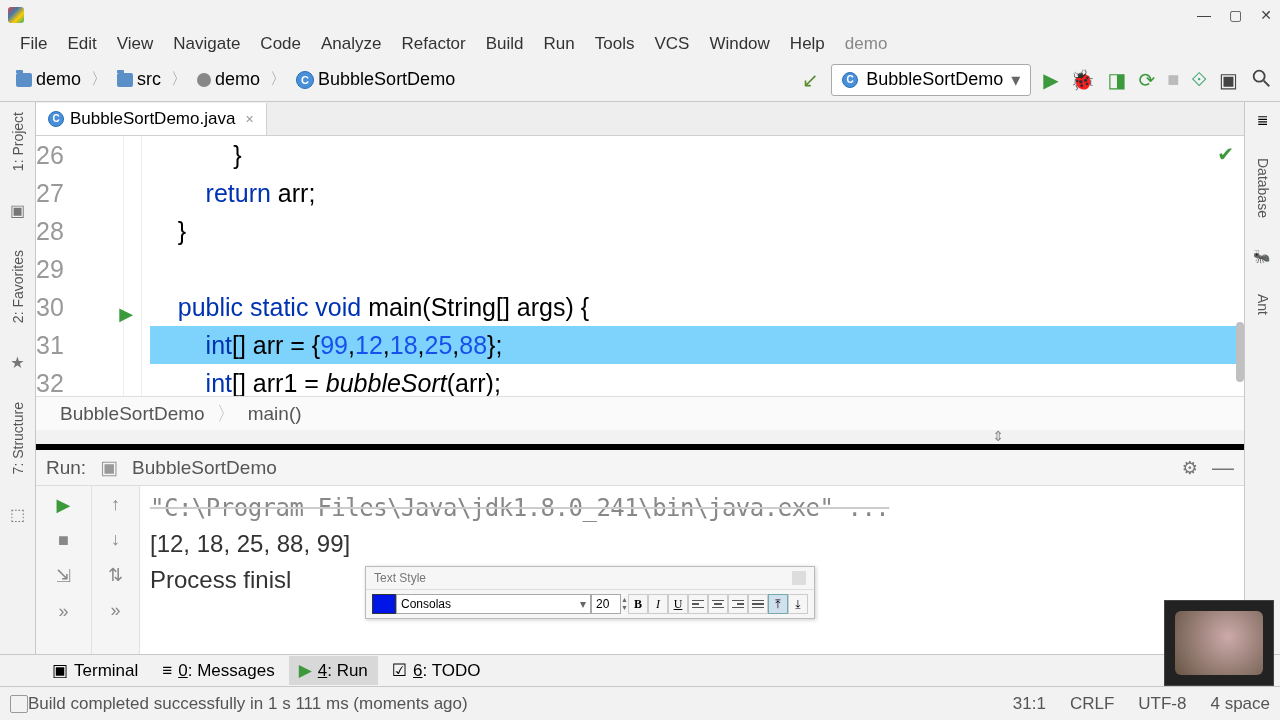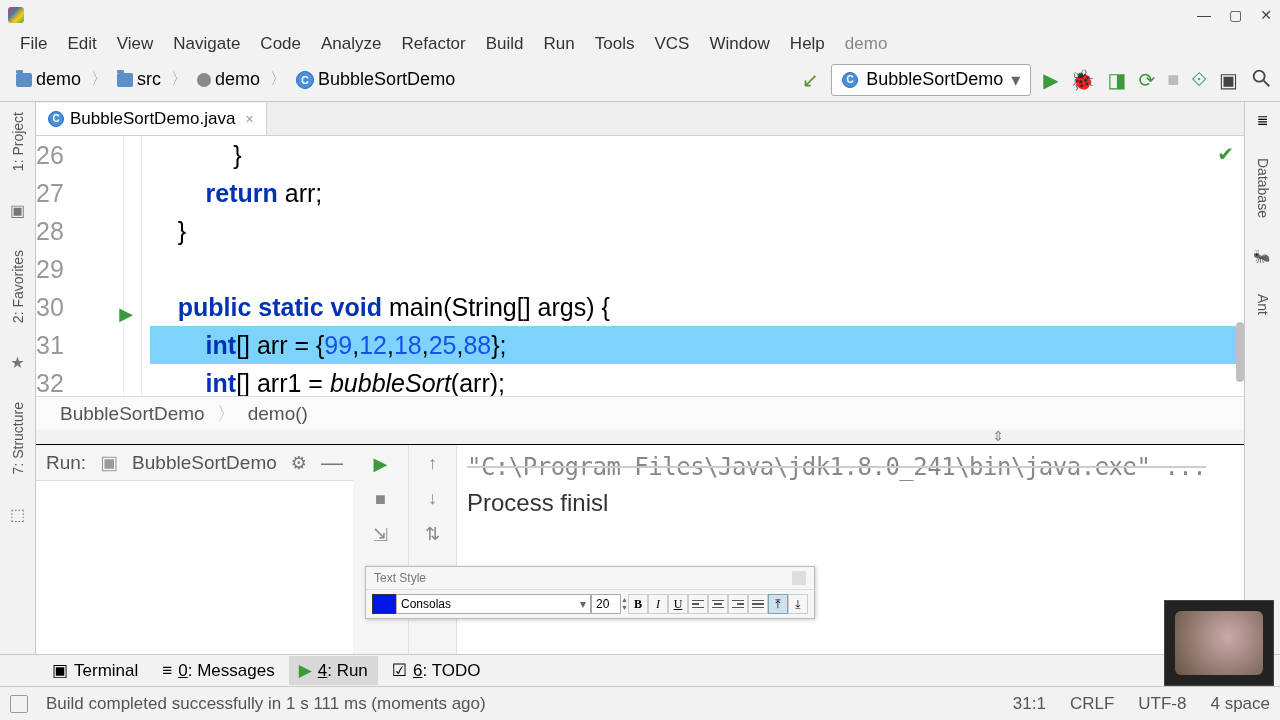--- a/index.html
+++ b/index.html
@@ -49,32 +49,32 @@
 .editor-tab .close-x { color: #999; font-size: 14px; margin-left: 4px; }
 .editor-check { position: absolute; right: 10px; top: 40px; color: #3c9a3c; font-size: 20px; }
 .code-body { flex: 1; display: flex; font-family: "Consolas", monospace; font-size: 25px; line-height: 38px; overflow: hidden; position: relative; }
 .gutter { width: 88px; background: #fff; color: #999; text-align: left; padding-right: 14px; border-right: 1px solid #eee; }
 .gutter .gline { position: relative; }
 .gutter .run-marker { position: absolute; right: -24px; top: 7px; color: #3c9a3c; font-size: 18px; }
 .fold-col { width: 18px; background: #fff; border-right: 1px solid #eee; }
 .code-lines { flex: 1; padding-left: 8px; white-space: pre; }
 .code-lines .cl { height: 38px; }
 .hl { background: #7dd3fc; }
-.kw { color: #0033b3; font-weight: bold; }
+.kw { color: #0033b3; font-weight: normal; }
 .num { color: #1750eb; }
 .fn { font-style: italic; color: #000; }
 .scrollstub { position: absolute; right: 0; top: 186px; width: 8px; height: 60px; background: #c0c0c0; border-radius: 4px; }
 
 
 .editor-crumb { height: 34px; display: flex; align-items: center; padding-left: 24px; gap: 12px; font-size: 19px; color: #555; background: #fafafa; border-top: 1px solid #ddd; }
 .crumb-sep { color: #bbb; }
 .resize-handle { position: absolute; right: 276px; top: 428px; font-size: 14px; color: #888; }
 
 
-.runpanel { position: absolute; left: 36px; right: 36px; bottom: 66px; top: 444px; background: #fff; border-top: 1px solid #000000; display: flex; }
+.runpanel { position: absolute; left: 36px; right: 36px; bottom: 66px; top: 444px; background: #fff; border-top: 6px solid #000000; display: flex; flex-direction: column; }
 .runpanel-header { height: 36px; display: flex; align-items: center; padding: 0 10px; gap: 14px; font-size: 19px; color: #555; background: #f5f5f5; border-bottom: 1px solid #ddd; }
 .runpanel-header .gear { margin-left: auto; color: #777; font-size: 18px; cursor: pointer; }
 .runpanel-header .minimize { color: #777; font-size: 22px; cursor: pointer; }
 .runpanel-body { flex: 1; display: flex; }
 .run-left { width: 56px; display: flex; flex-direction: column; align-items: center; padding-top: 8px; gap: 14px; background: #f5f5f5; border-right: 1px solid #e0e0e0; }
 .run-left2 { width: 48px; display: flex; flex-direction: column; align-items: center; padding-top: 8px; gap: 14px; background: #f5f5f5; border-right: 1px solid #e0e0e0; }
 .run-left .rbtn, .run-left2 .rbtn { font-size: 18px; color: #888; cursor: pointer; }
 .run-left .rbtn.play { color: #3c9a3c; }
 .run-out { flex: 1; font-family: "Consolas", monospace; font-size: 24px; padding: 4px 10px; color: #333; line-height: 36px; white-space: pre; position: relative; }
 .run-out .cmdline { color: #888; text-decoration: line-through; text-decoration-color: #ccc; font-family: "Consolas", monospace; letter-spacing: -0.5px; }
@@ -104,21 +104,21 @@
 
 
 .bottombar { position: absolute; left: 0; right: 0; bottom: 34px; height: 32px; border-top: 1px solid #c8c8c8; background: #f2f2f2; display: flex; align-items: center; padding: 0 8px; gap: 4px; font-size: 17px; }
 .bottombar .btab { display: flex; align-items: center; gap: 6px; padding: 4px 10px; cursor: pointer; }
 .bottombar .btab.active { background: #d8d8d8; }
 .bottombar .btab .u { text-decoration: underline; }
 .eve-badge { margin-left: auto; display: flex; align-items: center; gap: 6px; }
 .eve-badge .circle { width: 20px; height: 20px; border-radius: 50%; background: #4caf50; color: #fff; font-size: 13px; display: inline-flex; align-items: center; justify-content: center; }
 
 
-.statusbar { position: absolute; left: 0; right: 0; bottom: 0; height: 34px; border-top: 1px solid #c8c8c8; background: #f2f2f2; display: flex; align-items: center; padding: 0 10px; font-size: 17px; color: #555; gap: 18px; }
+.statusbar { position: absolute; left: 0; right: 0; bottom: 0; height: 34px; border-top: 1px solid #c8c8c8; background: #f2f2f2; display: flex; align-items: center; padding: 0 10px; font-size: 17px; color: #555; }
 .statusbar .sbicon { width: 18px; height: 18px; border: 1px solid #999; border-radius: 2px; }
 .statusbar .right { margin-left: auto; display: flex; gap: 24px; }
 
 
 .webcam { position: absolute; right: 6px; bottom: 34px; width: 110px; height: 86px; background: #222; border: 1px solid #444; }
 .webcam::after { content: ""; position: absolute; inset: 10px; background: radial-gradient(circle at 60% 40%, #caa, #654); border-radius: 6px; }
 </style>
 </head>
 <body>
 
@@ -227,21 +227,21 @@
         <div class="gline">31</div>
         <div class="gline">32</div>
       </div>
     <div class="fold-col"></div>
     <div class="code-lines" id="code-lines"><div class="cl">            }</div><div class="cl">        <span class="kw">return</span> arr;</div><div class="cl">    }</div><div class="cl"></div><div class="cl">    <span class="kw">public static void</span> main(String[] args) {</div><div class="cl hl">        <span class="kw">int</span>[] arr = {<span class="num">99</span>,<span class="num">12</span>,<span class="num">18</span>,<span class="num">25</span>,<span class="num">88</span>};</div><div class="cl">        <span class="kw">int</span>[] arr1 = <span class="fn">bubbleSort</span>(arr);</div></div>
     <div class="scrollstub"></div>
   </div>
   <div class="editor-crumb">
     <span>BubbleSortDemo</span>
     <span class="crumb-sep">〉</span>
-    <span>demo()</span>
+    <span>main()</span>
   </div>
 </div>
 <span class="resize-handle">⇕</span>
 
 <div class="runpanel">
   <div class="runpanel-header">
     <span>Run:</span>
     <span style="color:#999">▣</span>
     <span>BubbleSortDemo</span>
     <span class="gear">⚙</span>
@@ -253,21 +253,21 @@
       <span class="rbtn">■</span>
       <span class="rbtn">⇲</span>
       <span class="rbtn">»</span>
     </div>
     <div class="run-left2">
       <span class="rbtn">↑</span>
       <span class="rbtn">↓</span>
       <span class="rbtn">⇅</span>
       <span class="rbtn">»</span>
     </div>
-    <div class="run-out" id="run-out"><div class="cmdline">"C:\Program Files\Java\jdk1.8.0_241\bin\java.exe" ...</div><div class=""></div><div class="proc">Process finisl</div></div>
+    <div class="run-out" id="run-out"><div class="cmdline">"C:\Program Files\Java\jdk1.8.0_241\bin\java.exe" ...</div><div class="">[12, 18, 25, 88, 99]</div><div class=""></div><div class="proc">Process finisl</div></div>
   </div>
 </div>
 
 <div class="textstyle-popup">
   <div class="ts-title">
     <span>Text Style</span>
     <span class="ts-close"></span>
   </div>
   <div class="ts-body">
     <div class="color-swatch"></div>

